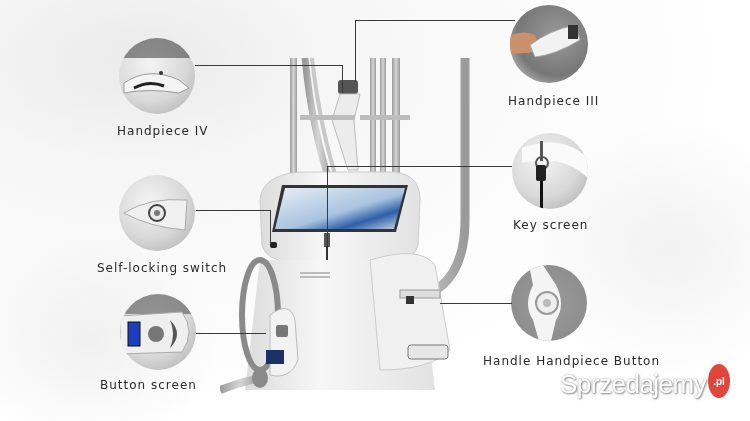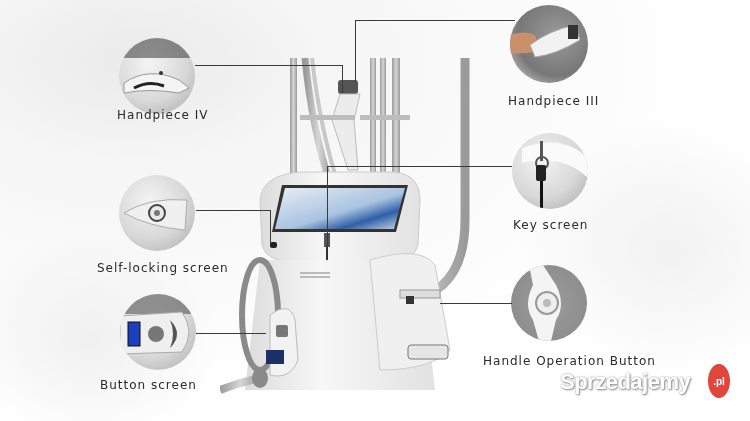--- a/index.html
+++ b/index.html
@@ -19,21 +19,21 @@
     background: radial-gradient(circle at 40% 35%, #f4f4f4 0%, #d8d8d8 55%, #a8a8a8 100%);
   }
   .label {
     position: absolute; font-size: 12px; letter-spacing: 1px; color: #2a2a2a; white-space: nowrap;
   }
   .line { position: absolute; background: #3a3a3a; }
   .hline { height: 1px; }
   .vline { width: 1px; }
   .machine-part { position: absolute; }
   .watermark {
-    position: absolute; left: 560px; top: 369px; font-size: 22px; font-weight: bold;
+    position: absolute; left: 560px; top: 369px; font-size: 26px; font-weight: normal;
     color: #ffffff; letter-spacing: -0.5px;
     text-shadow: 0 0 2px #9a9a9a, 1px 1px 2px #888;
     font-family: "Liberation Sans", sans-serif;
   }
   .wm-badge {
     position: absolute; left: 708px; top: 364px; width: 22px; height: 34px; border-radius: 50%;
     background: #e0463c; color: #fff; font-size: 10px; font-weight: bold;
     display: flex; align-items: center; justify-content: center;
     font-family: "Liberation Sans", sans-serif;
   }
@@ -111,21 +111,21 @@
 </svg>
 
 <div class="circle" style="left:119px;top:38px;width:76px;height:76px;">
   <svg width="76" height="76" viewBox="0 0 76 76">
     <rect x="0" y="0" width="76" height="20" fill="#4a4a4a" opacity="0.6"></rect>
     <path d="M5 45 Q30 28 60 42 L70 50 L60 55 Q30 50 5 55 Z" fill="#f4f4f4" stroke="#999"></path>
     <path d="M15 50 Q30 42 45 48" stroke="#222" stroke-width="3" fill="none"></path>
     <circle cx="42" cy="35" r="2" fill="#333"></circle>
   </svg>
 </div>
-<div class="label" style="left:117px;top:108px;">Handpiece IV</div>
+<div class="label" style="left:117px;top:124px;">Handpiece IV</div>
 <div class="line hline" style="left:195px;top:65px;width:147px;"></div>
 <div class="line vline" style="left:342px;top:65px;height:28px;"></div>
 
 <div class="circle" style="left:510px;top:5px;width:78px;height:78px;background:radial-gradient(circle at 60% 40%,#9a9a9a 0%,#777 60%,#e0e0e0 100%);">
   <svg width="78" height="78" viewBox="0 0 78 78">
     <path d="M0 30 Q15 25 25 30 L30 45 Q15 50 0 48 Z" fill="#c9906b"></path>
     <path d="M20 40 Q40 25 65 20 L70 35 Q45 50 25 52 Z" fill="#f2f2f2" stroke="#aaa"></path>
     <rect x="58" y="20" width="10" height="14" fill="#333"></rect>
   </svg>
 </div>
@@ -133,21 +133,21 @@
 <div class="line hline" style="left:355px;top:20px;width:160px;"></div>
 <div class="line vline" style="left:355px;top:20px;height:62px;"></div>
 
 <div class="circle" style="left:119px;top:175px;width:76px;height:76px;">
   <svg width="76" height="76" viewBox="0 0 76 76">
     <path d="M5 38 Q30 22 68 25 L66 55 Q30 52 5 38 Z" fill="#f0f0f0" stroke="#aaa"></path>
     <circle cx="38" cy="38" r="8" fill="#e8e8e8" stroke="#444" stroke-width="2"></circle>
     <circle cx="38" cy="38" r="3" fill="#777"></circle>
   </svg>
 </div>
-<div class="label" style="left:97px;top:261px;">Self-locking screen</div>
+<div class="label" style="left:97px;top:261px;">Self-locking switch</div>
 <div class="line hline" style="left:196px;top:210px;width:74px;"></div>
 <div class="line vline" style="left:270px;top:210px;height:33px;"></div>
 
 <div class="circle" style="left:512px;top:133px;width:76px;height:76px;">
   <svg width="76" height="76" viewBox="0 0 76 76">
     <path d="M10 15 Q50 0 76 25 L76 45 Q50 20 10 30 Z" fill="#fafafa"></path>
     <circle cx="30" cy="30" r="6" fill="none" stroke="#555" stroke-width="2"></circle>
     <rect x="28" y="8" width="3" height="20" fill="#555"></rect>
     <rect x="24" y="32" width="10" height="16" rx="2" fill="#222"></rect>
     <rect x="28" y="48" width="3" height="28" fill="#111"></rect>
@@ -169,17 +169,17 @@
 <div class="label" style="left:100px;top:378px;">Button screen</div>
 <div class="line hline" style="left:196px;top:333px;width:70px;"></div>
 
 <div class="circle" style="left:511px;top:265px;width:76px;height:76px;background:radial-gradient(circle at 50% 50%,#9c9c9c 0%,#888 100%);">
   <svg width="76" height="76" viewBox="0 0 76 76">
     <path d="M18 0 L32 0 L45 20 Q55 40 45 55 L40 76 L28 76 L22 55 Q12 40 22 20 Z" fill="#f4f4f4"></path>
     <circle cx="36" cy="38" r="11" fill="#eee" stroke="#999" stroke-width="2"></circle>
     <circle cx="36" cy="38" r="4" fill="#bbb"></circle>
   </svg>
 </div>
-<div class="label" style="left:483px;top:354px;">Handle Operation Button</div>
+<div class="label" style="left:483px;top:354px;">Handle Handpiece Button</div>
 <div class="line hline" style="left:440px;top:303px;width:72px;"></div>
 
 <div class="watermark">Sprzedajemy</div>
 <div class="wm-badge">.pl</div>
 
 </body></html>

